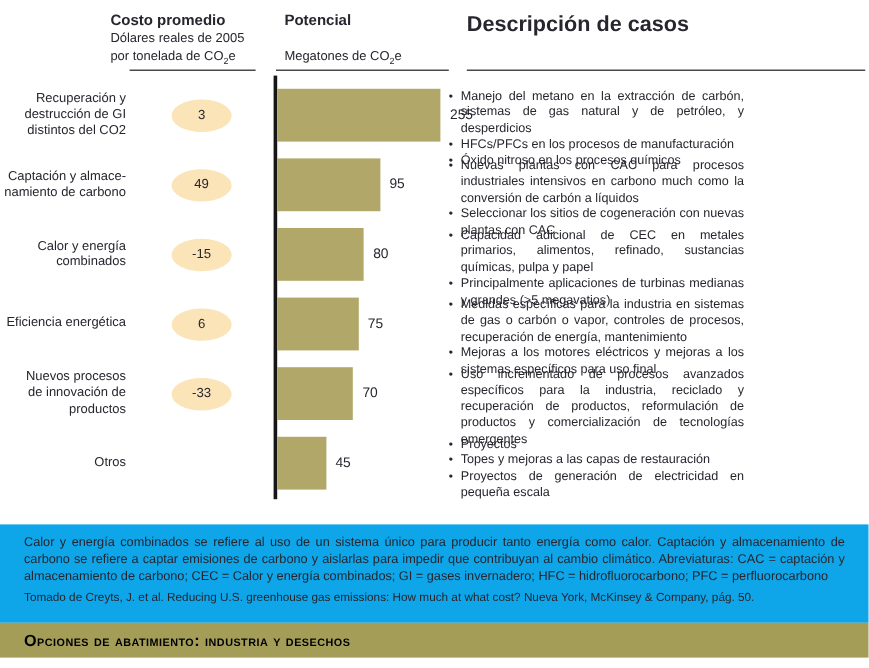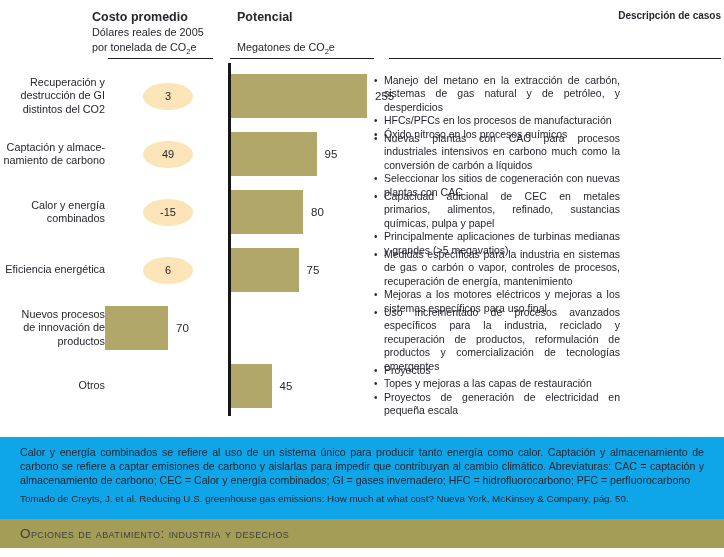--- a/index.html
+++ b/index.html
@@ -7,21 +7,21 @@
     position:relative;width:724px;height:557px;background:#ffffff;
     font-family:"Liberation Sans",sans-serif;color:#26262e;overflow:hidden;
   }
   
   .hdr{position:absolute;top:10px;}
   .hdr .t{font-weight:bold;font-size:12.5px;line-height:15px;}
   .hdr .s{font-size:10.8px;line-height:15px;}
   .hdr-cost{left:92px;width:125px;}
   .hdr-pot{left:237px;width:150px;}
   .hdr-pot .s{margin-top:15px;}
-  .hdr-desc{left:389px;width:332px;text-align:right;font-weight:bold;font-size:10px;}
+  .hdr-desc{left:389px;width:332px;text-align:left;font-weight:bold;font-size:18px;}
   sub{font-size:7.5px;line-height:0;}
   .rule{position:absolute;top:58px;height:1.3px;background:#1c1c22;}
   .rule-1{left:108px;width:105px;}
   .rule-2{left:230px;width:144px;}
   .rule-3{left:389px;width:332px;}
   
   .axis{position:absolute;left:228px;top:63px;width:3px;height:353px;background:#161616;}
   .rows{position:absolute;left:0;top:74px;width:624px;}
   .row{position:relative;height:58px;display:flex;align-items:flex-start;}
   .c-label{width:105px;height:44px;display:flex;align-items:center;justify-content:flex-end;}
@@ -35,21 +35,21 @@
   .c-desc{position:absolute;left:373px;right:4px;top:0;}
   .bullet{position:relative;padding-left:11px;font-size:10.5px;line-height:13.4px;text-align:justify;}
   .bullet::before{content:"\2022";position:absolute;left:1px;top:0;font-size:10px;}
   
   .note{position:absolute;left:0;top:437px;width:724px;height:82px;background:#0ea5e9;
         box-sizing:border-box;padding:9px 20px 0 20px;}
   .note-main{font-size:10.6px;line-height:13.8px;text-align:justify;}
   .note-src{margin-top:6px;font-size:9.8px;line-height:12px;}
   .footer{position:absolute;left:0;top:519px;width:724px;height:29px;background:#a39d58;
           box-sizing:border-box;display:flex;align-items:center;padding-left:20px;}
-  .footer-label{color:#404040;font-weight:normal;font-variant:small-caps;
+  .footer-label{color:#000000;font-weight:bold;font-variant:small-caps;
                 font-size:13.5px;letter-spacing:0.4px;}
 </style>
 </head>
 <body>
 
 <div id="canvas">
 
   <div class="hdr hdr-cost">
     <div class="t">Costo promedio</div>
     <div class="s">Dólares reales de 2005</div>
@@ -143,20 +143,23 @@
         <div class="bullet">Mejoras a los motores eléctricos y mejoras a los sistemas específicos para uso final</div>
       </div>
     </div>
 
     <div class="row">
       <div class="c-label">
           <span class="lbl">Nuevos procesos
 de innovación de
 productos</span>
         </div>
+      <div class="c-badge">
+          <span class="badge">-33</span>
+        </div>
       <div class="c-bar">
           <div class="bar" style="width: 63px;"></div>
           <span class="bar-val">70</span>
         </div>
       <div class="c-desc">
         <div class="bullet">Uso incrementado de procesos avanzados específicos para la industria, reciclado y recuperación de productos, reformulación de productos y comercialización de tecnologías emergentes</div>
       </div>
     </div>
 
     <div class="row">

